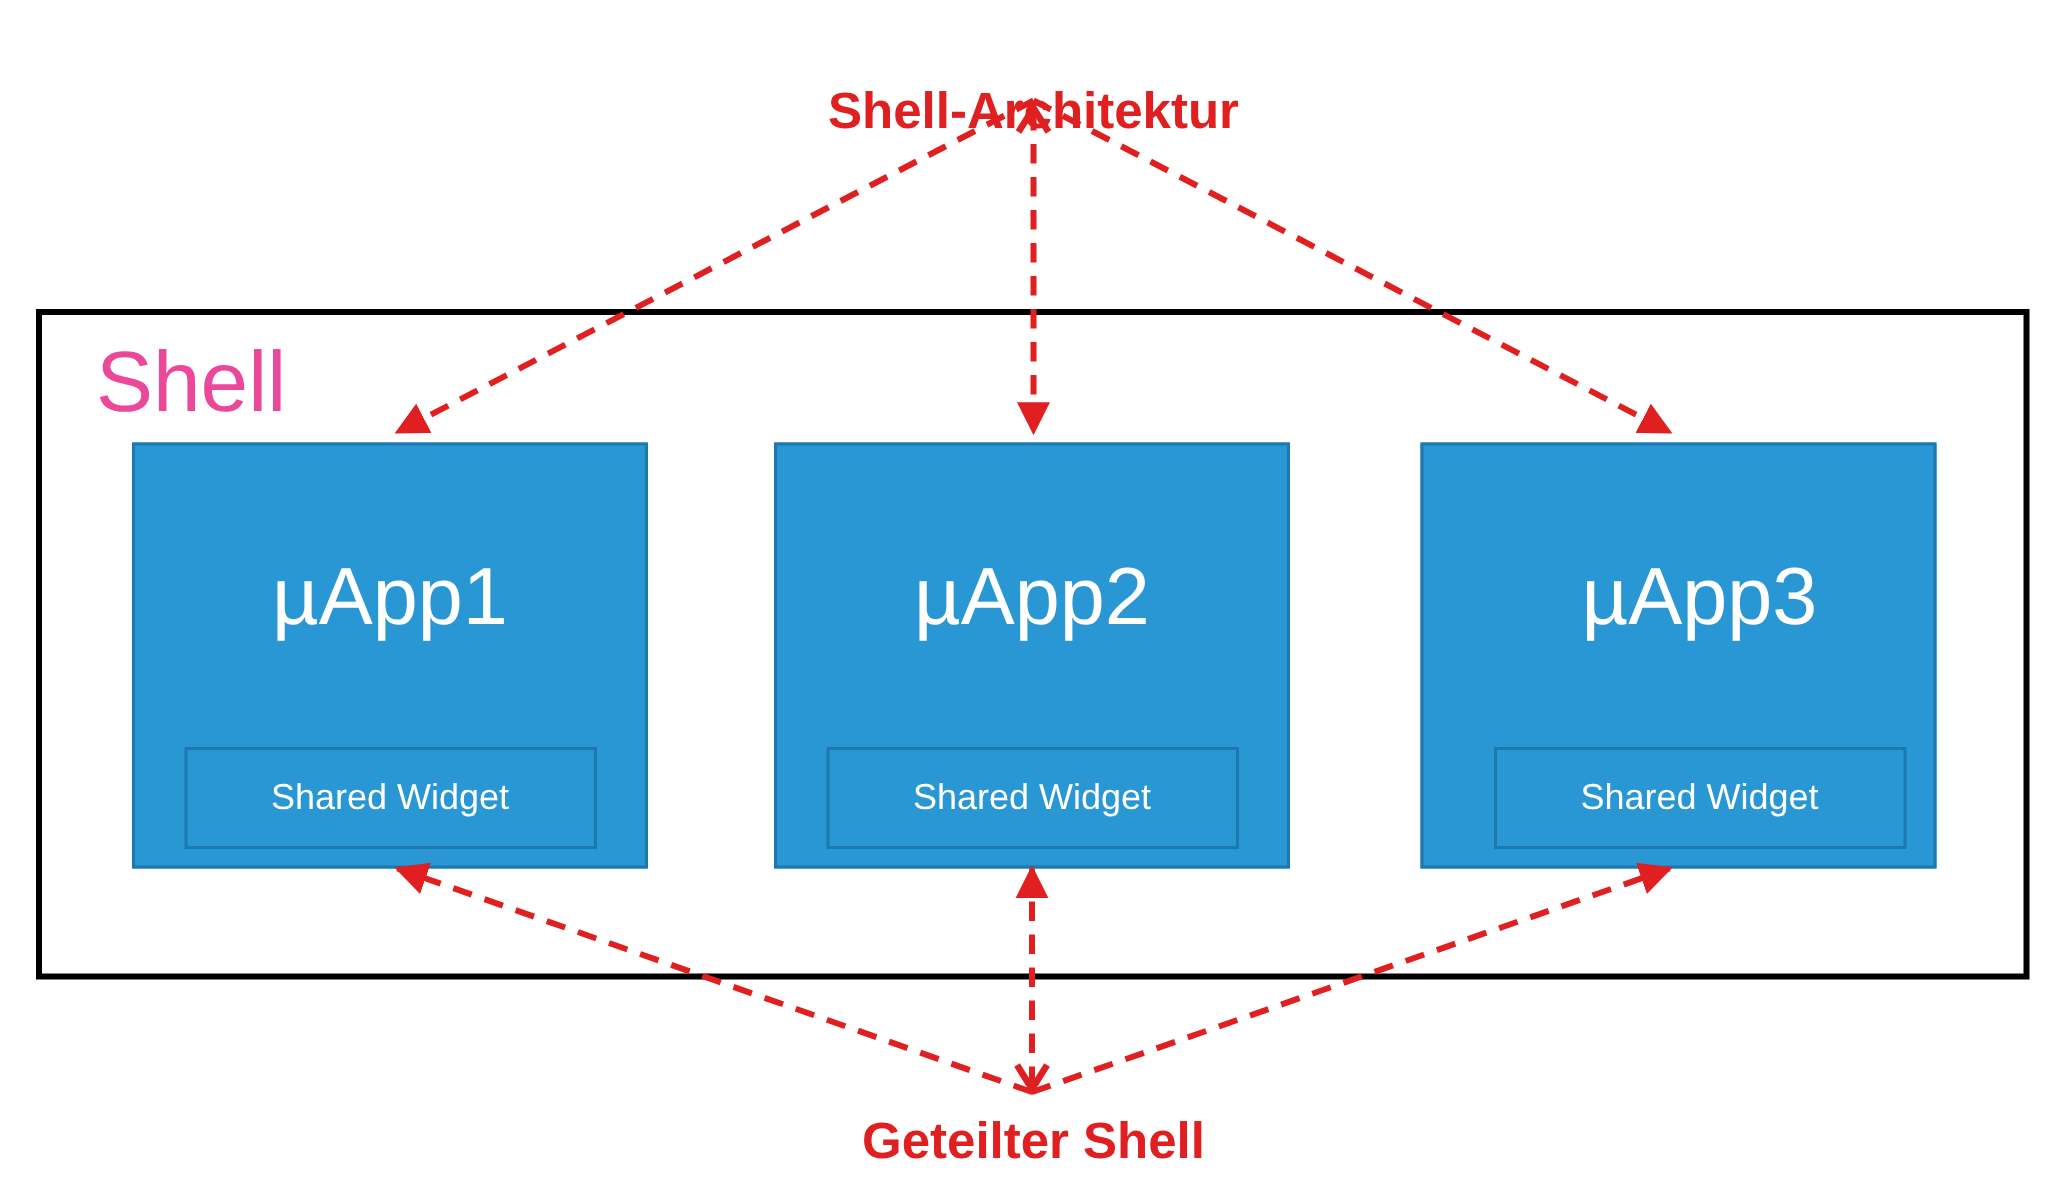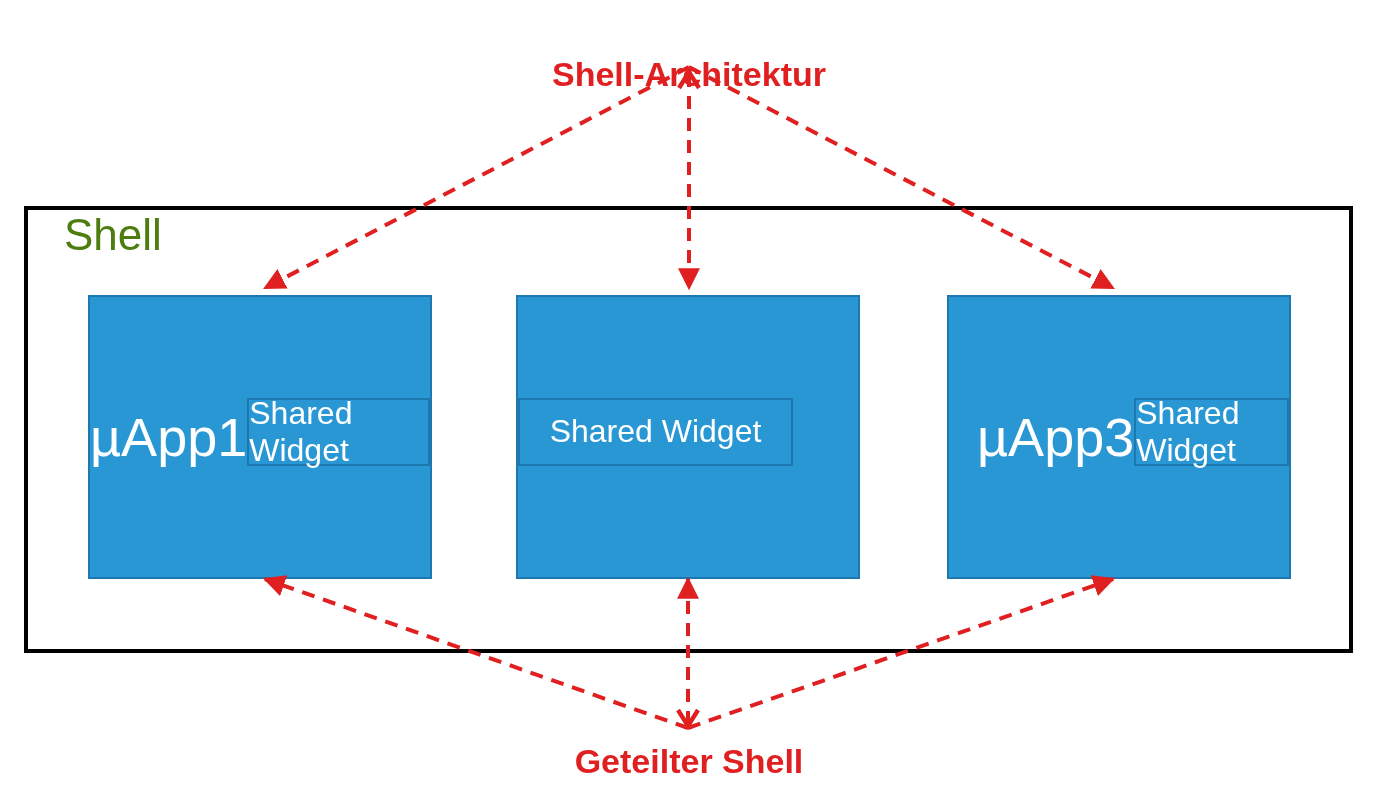--- a/index.html
+++ b/index.html
@@ -43,34 +43,34 @@
     top: 206px;
     width: 1329px;
     height: 447px;
     border: 4px solid #000000;
     box-sizing: border-box;
     background: transparent;
   }
   .shell-label {
     position: absolute;
     left: 36px;
-    top: 0;
-    font-size: 44px;
-    color: #4d7c0f;
+    top: 12px;
+    font-size: 57px;
+    color: #ec4899;
   }
   .app-box {
     position: absolute;
     top: 85px;
     width: 344px;
     height: 284px;
     background: #2897D4;
     border: 2px solid #1E78B0;
     box-sizing: border-box;
     display: flex;
-    flex-direction: row;
+    flex-direction: column;
     align-items: center;
   }
   .app-box.app1 { left: 60px; }
   .app-box.app2 { left: 488px; }
   .app-box.app3 { left: 919px; padding-left: 28px; }
   .app-name {
     flex: 1;
     display: flex;
     align-items: center;
     justify-content: center;
@@ -81,21 +81,21 @@
   .widget-box {
     width: 275px;
     height: 68px;
     margin-bottom: 11px;
     border: 2px solid #1E78B0;
     box-sizing: border-box;
     display: flex;
     align-items: center;
     justify-content: center;
     color: #ffffff;
-    font-size: 32px;
+    font-size: 24px;
   }
   svg.arrows {
     position: absolute;
     left: 0;
     top: 0;
     width: 1378px;
     height: 800px;
     pointer-events: none;
   }
   svg.arrows line {
@@ -114,20 +114,21 @@
 
   <div class="shell">
     <div class="shell-label">Shell</div>
 
     <div class="app-box app1">
       <div class="app-name">µApp1</div>
       <div class="widget-box">Shared Widget</div>
     </div>
 
     <div class="app-box app2">
+      <div class="app-name">µApp2</div>
       <div class="widget-box">Shared Widget</div>
     </div>
 
     <div class="app-box app3">
       <div class="app-name">µApp3</div>
       <div class="widget-box">Shared Widget</div>
     </div>
   </div>
 
   <svg class="arrows" viewBox="0 0 1378 800" xmlns="http://www.w3.org/2000/svg">

